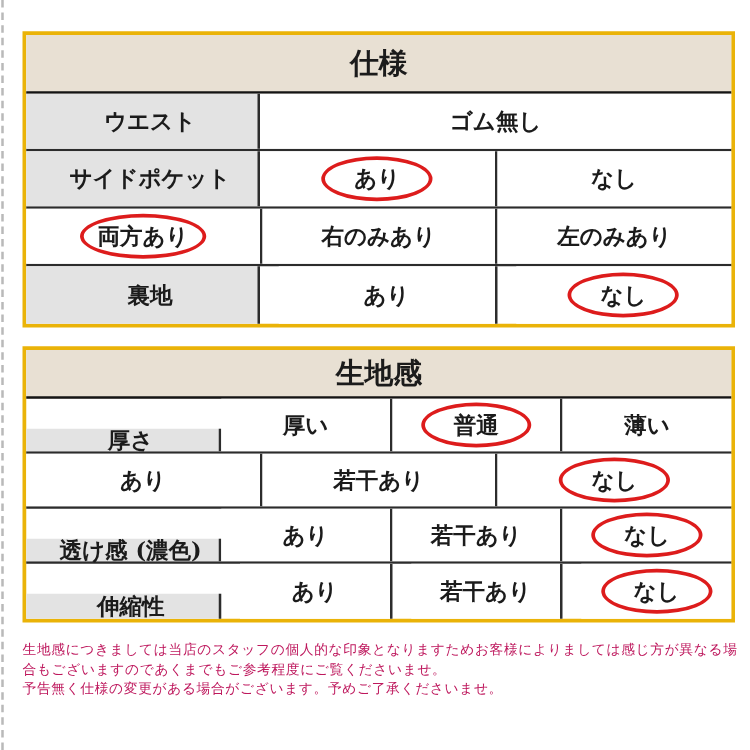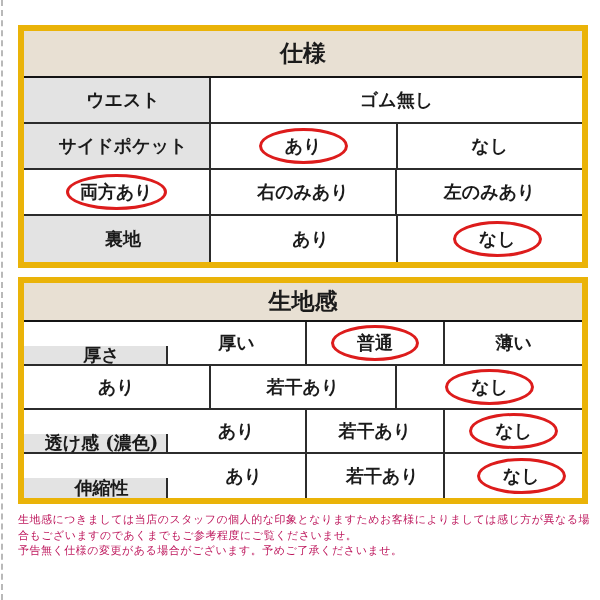--- a/index.html
+++ b/index.html
@@ -13,21 +13,21 @@
   .cut-line {
     position: absolute;
     left: 1px; top: 0; bottom: 0;
     width: 0;
     border-left: 2px dashed #b9b9b9;
   }
   .spec-table {
     position: absolute;
     left: 18px;
     width: 570px;
-    border: 6px solid #eab308;
+    border: 3px solid #eab308;
     background: #ffffff;
   }
   #table-spec { top: 25px; }
   #table-fabric { top: 277px; }
   .table-title {
     background: #e8e0d3;
     border-bottom: 2px solid #141414;
     text-align: center;
     font-weight: bold;
     font-size: 23px;
@@ -48,21 +48,21 @@
     justify-content: center;
     border-right: 2px solid #2c2c2c;
     font-weight: bold;
     font-size: 18px;
     color: #1b1b1b;
     white-space: nowrap;
   }
   .cell:last-child { border-right: none; }
   .cell.label { background: #e3e3e3; flex: none; padding-left: 13px; }
   #table-spec .cell.label { width: 187px; }
-  #table-fabric .cell.label { width: 144px; margin-top: 24px; }
+  #table-fabric .cell.label { width: 156px; margin-top: 24px; }
   .cell.value { flex: 1; background: #ffffff; }
   .opt { position: relative; display: inline-block; padding: 1px 4px; }
   .opt.circled::after {
     content: "";
     position: absolute;
     top: -5px; bottom: -5px;
     left: -22px; right: -22px;
     border: 3px solid #dd1c1c;
     border-radius: 50%;
     pointer-events: none;

